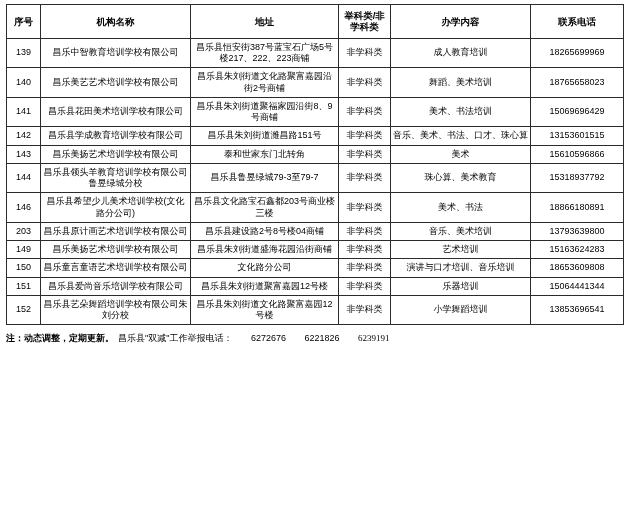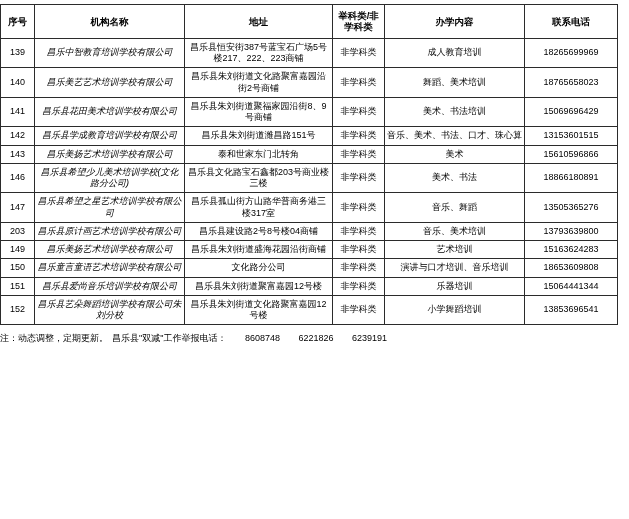--- a/index.html
+++ b/index.html
@@ -12,21 +12,21 @@
     height: 519px;
     font-family: "Liberation Sans", sans-serif;
     color: #000000;
     overflow: hidden;
   }
   .page {
     width: 629px;
     height: 519px;
     position: relative;
     box-sizing: border-box;
-    padding: 4px 6px 0 0;
+    padding: 4px 6px 0 6px;
   }
   table.reg-table {
     border-collapse: collapse;
     width: 617px;
     table-layout: fixed;
   }
   table.reg-table th,
   table.reg-table td {
     border: 1px solid #2b2b2b;
     padding: 3px 2px;
@@ -43,39 +43,39 @@
     line-height: 1.2;
   }
   .col-no     { width: 34px; }
   .col-org    { width: 150px; }
   .col-addr   { width: 148px; }
   .col-type   { width: 52px; }
   .col-content{ width: 140px; }
   .col-phone  { width: 93px; }
 
   td.cell-no { font-size: 9.5px; margin-top: 8px; }
-  td.cell-org { text-align: center; font-style: italic; }
+  td.cell-org { text-align: center; }
   td.cell-addr { text-align: center; }
   td.cell-type { font-size: 9px; }
   td.cell-content { text-align: center; }
   td.cell-phone { font-size: 9.5px; letter-spacing: 0px; }
 
   .footer {
     margin-top: 7px;
     font-size: 9px;
     display: flex;
     align-items: baseline;
   }
-  .footer .note { white-space: nowrap; }
+  .footer .note { white-space: nowrap; font-weight: bold; }
   .footer .phones {
     margin-left: 4px;
     white-space: nowrap;
   }
   .footer .phones span { margin-right: 16px; }
-  .footer .phones span:last-child { margin-right: 16px; }
+  .footer .phones span:last-child { margin-right: 16px; font-family: Liberation Serif, serif; }
 </style>
 </head>
 <body>
 
 <div class="page">
 
   <table class="reg-table">
     <colgroup>
       <col class="col-no">
       <col class="col-org">
@@ -132,34 +132,34 @@
         </tr>
         <tr>
           <td class="cell-no">143</td>
           <td class="cell-org">昌乐美扬艺术培训学校有限公司</td>
           <td class="cell-addr">泰和世家东门北转角</td>
           <td class="cell-type">非学科类</td>
           <td class="cell-content">美术</td>
           <td class="cell-phone">15610596866</td>
         </tr>
         <tr>
+          <td class="cell-no">144</td>
+          <td class="cell-org">昌乐县领头羊教育培训学校有限公司鲁昱绿城分校</td>
+          <td class="cell-addr">昌乐县鲁昱绿城79-3至79-7</td>
+          <td class="cell-type">非学科类</td>
+          <td class="cell-content">珠心算、美术教育</td>
+          <td class="cell-phone">15318937792</td>
+        </tr>
+        <tr>
           <td class="cell-no">146</td>
           <td class="cell-org">昌乐县希望少儿美术培训学校(文化路分公司)</td>
           <td class="cell-addr">昌乐县文化路宝石鑫都203号商业楼三楼</td>
           <td class="cell-type">非学科类</td>
           <td class="cell-content">美术、书法</td>
           <td class="cell-phone">18866180891</td>
-        </tr>
-        <tr>
-          <td class="cell-no">147</td>
-          <td class="cell-org">昌乐县希望之星艺术培训学校有限公司</td>
-          <td class="cell-addr">昌乐县孤山街方山路华普商务港三楼317室</td>
-          <td class="cell-type">非学科类</td>
-          <td class="cell-content">音乐、舞蹈</td>
-          <td class="cell-phone">13505365276</td>
         </tr>
         <tr>
           <td class="cell-no">203</td>
           <td class="cell-org">昌乐县原计画艺术培训学校有限公司</td>
           <td class="cell-addr">昌乐县建设路2号8号楼04商铺</td>
           <td class="cell-type">非学科类</td>
           <td class="cell-content">音乐、美术培训</td>
           <td class="cell-phone">13793639800</td>
         </tr>
         <tr>
@@ -194,19 +194,19 @@
           <td class="cell-content">小学舞蹈培训</td>
           <td class="cell-phone">13853696541</td>
         </tr>
       </tbody>
   </table>
 
   <div class="footer">
     <span class="note">注：动态调整，定期更新。</span>
     <span class="phones">
       <span>昌乐县"双减"工作举报电话：</span>
-      <span>8608748</span>
+      <span>6272676</span>
       <span>6221826</span>
       <span>6239191</span>
     </span>
   </div>
 
 </div>
 
 </body></html>

